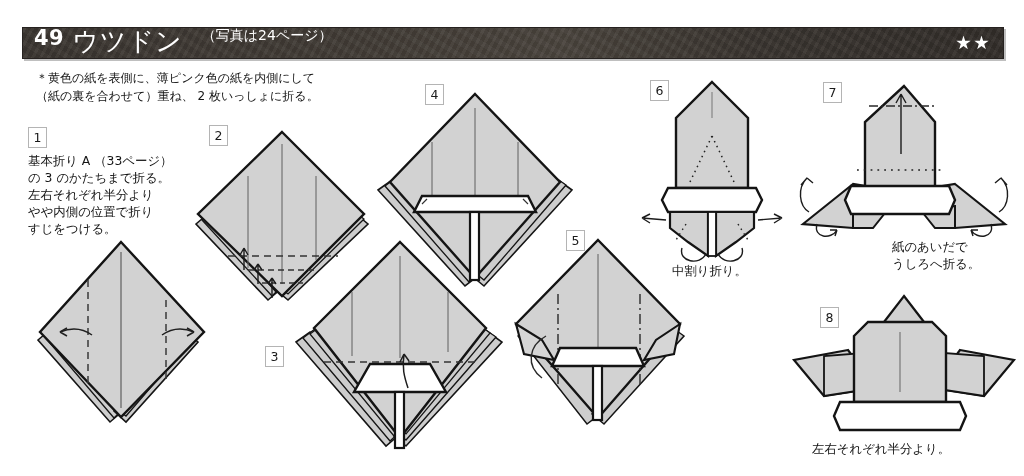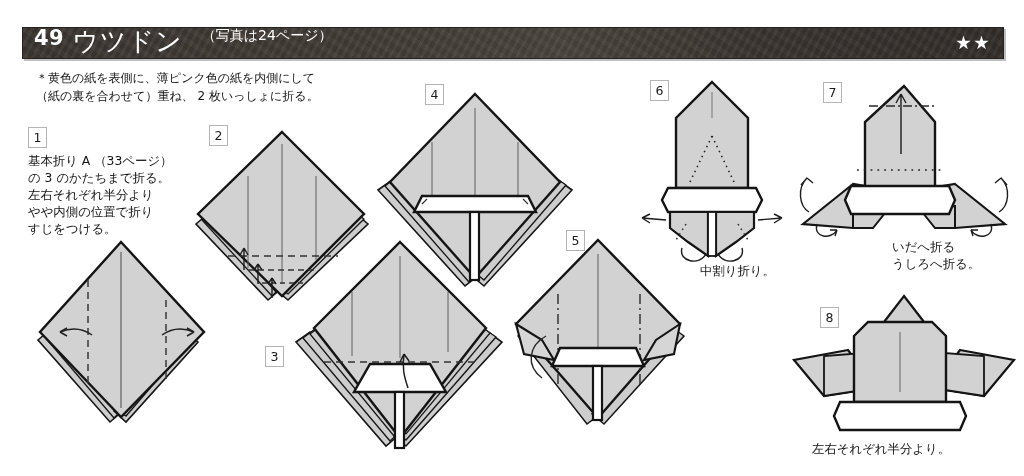--- a/index.html
+++ b/index.html
@@ -39,21 +39,21 @@
   .stars{position:absolute;right:14px;top:50%;transform:translateY(-50%);z-index:2;
          display:flex;gap:3px;}
   .star{width:15px;height:15px;background:#fff;
         clip-path:polygon(50% 0%,61% 35%,98% 35%,68% 57%,79% 91%,50% 70%,21% 91%,32% 57%,2% 35%,39% 35%);}
 
   
   .jtext{position:absolute;font-size:12.4px;line-height:17px;color:#141414;white-space:pre-line;}
   .intro{left:36px;top:70px;width:360px;font-size:12px;line-height:17.5px;}
   .step1-text{left:28px;top:152px;width:160px;}
   .cap5{left:648px;top:384px;width:128px;}
-  .cap6{left:700px;top:262px;}
+  .cap6{left:672px;top:262px;}
   .cap7{left:892px;top:238px;width:130px;}
   .cap8{left:812px;top:440px;}
 
   
   .snum{
     position:absolute;width:17px;height:19px;border:1.4px solid #b4b4b4;
     background:#fff;font-size:12.5px;line-height:19px;text-align:center;
     color:#1a1a1a;font-weight:400;
   }
 
@@ -264,21 +264,21 @@
     <g fill="none" stroke="#1c1c1c" stroke-width="1.4">
       <path d="M 106,72 L 106,12 M 106,12 L 101,21 M 106,12 L 111,21"></path>
 
       <path d="M 12,96 C 2,106 4,124 14,130 M 12,96 L 6,103 M 12,96 L 18,101"></path>
       <path d="M 206,96 C 216,106 214,124 204,130 M 206,96 L 200,101 M 206,96 L 212,103"></path>
       <path d="M 22,142 C 18,156 36,158 42,148 M 42,148 L 35,148 M 42,148 L 40,154"></path>
       <path d="M 196,142 C 200,156 182,158 176,148 M 176,148 L 183,148 M 176,148 L 178,154"></path>
     </g>
   </svg>
 
-  <div class="jtext cap7">いだへ折る
+  <div class="jtext cap7">紙のあいだで
 うしろへ折る。</div>
 
   <div class="snum" style="left:820px;top:307px;">8</div>
 
   <svg class="fig" style="left:790px;top:292px;" width="230" height="150" viewBox="0 0 230 150">
 
     <polygon points="114,4 134,30 94,30" fill="#d2d2d2" stroke="#141414" stroke-width="2.2"></polygon>
 
     <polygon points="58,58 4,68 34,104 86,96" fill="#d2d2d2" stroke="#141414" stroke-width="2.2"></polygon>
     <polygon points="34,64 34,104 86,96 86,60" fill="#d2d2d2" stroke="#141414" stroke-width="1.8"></polygon>

